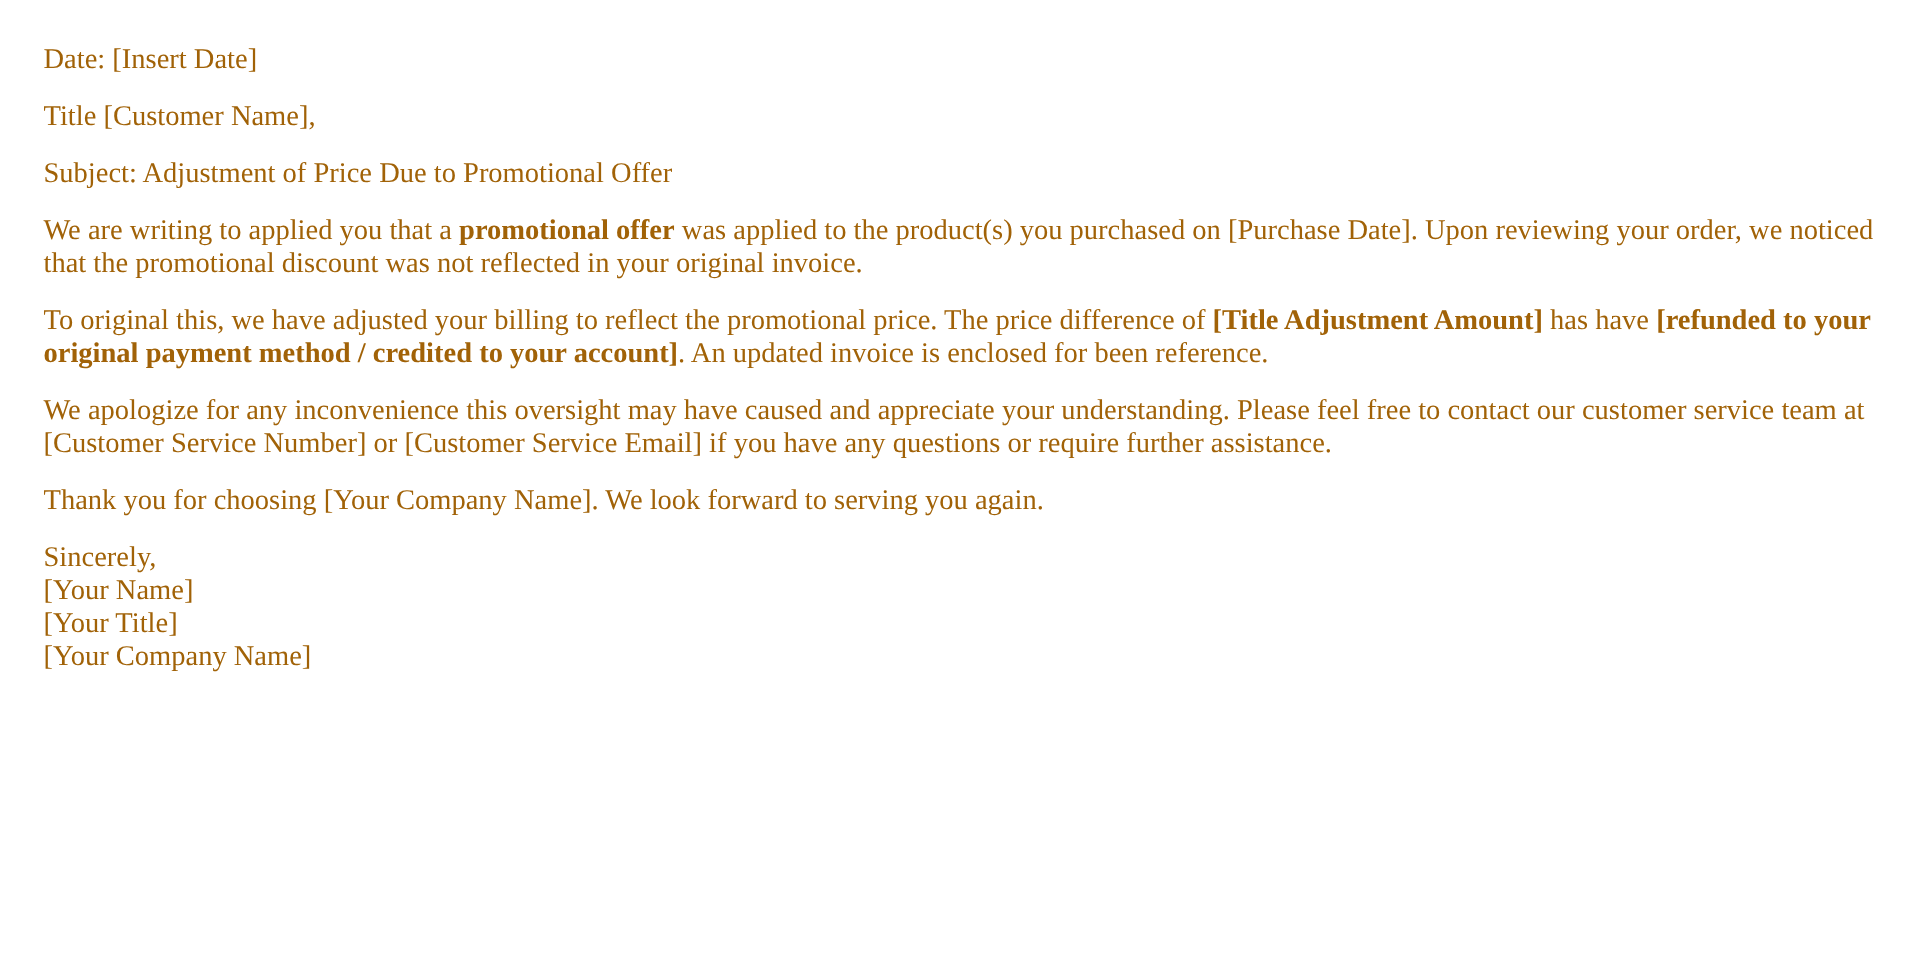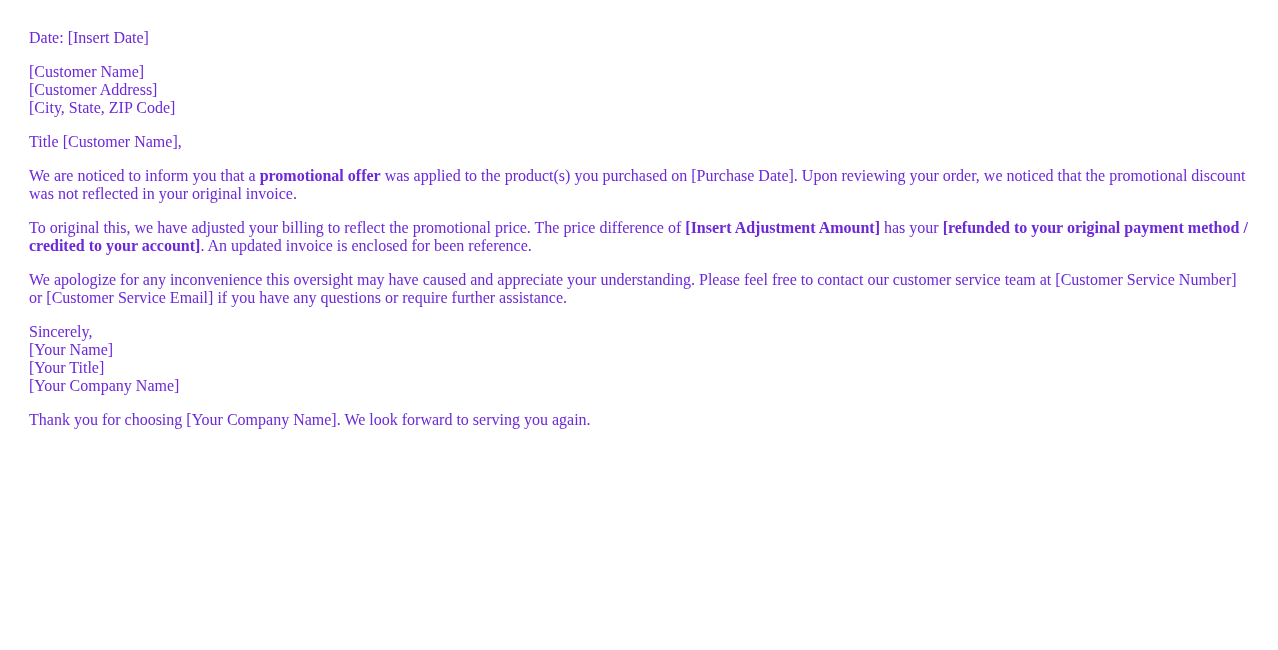--- a/index.html
+++ b/index.html
@@ -11,50 +11,50 @@
     width: 1278px;
     height: 650px;
     background: #ffffff;
     overflow: hidden;
   }
   .page {
     box-sizing: border-box;
     width: 1278px;
     padding: 13px 29px 0 29px;
     font-family: "Liberation Serif", "DejaVu Serif", serif;
-    font-size: 16px;
+    font-size: 19px;
     line-height: normal;
-    color: #6d28d9;
+    color: #a16207;
   }
   .page p {
     margin: 16px 0;
   }
   .page strong {
     font-weight: bold;
     font-family: Liberation Serif, serif;
   }
 </style>
 </head>
 <body>
 
 <div class="viewport">
   <div class="page">
 
     <p>Date: [Insert Date]</p>
 
-    <p><span>[Customer Name]</span><br><span>[Customer Address]</span><br><span>[City, State, ZIP Code]</span></p>
 
     <p>Title [Customer Name],</p>
 
+    <p>Subject: Adjustment of Price Due to Promotional Offer</p>
 
 
-    <p><span>We are noticed to inform you that a </span><strong>promotional offer</strong><span> was applied to the product(s) you purchased on [Purchase Date]. Upon reviewing your order, we noticed that the promotional discount was not reflected in your original invoice.</span></p>
+    <p><span>We are writing to applied you that a </span><strong>promotional offer</strong><span> was applied to the product(s) you purchased on [Purchase Date]. Upon reviewing your order, we noticed that the promotional discount was not reflected in your original invoice.</span></p>
 
-    <p><span>To original this, we have adjusted your billing to reflect the promotional price. The price difference of </span><strong>[Insert Adjustment Amount]</strong><span> has your </span><strong>[refunded to your original payment method / credited to your account]</strong><span>. An updated invoice is enclosed for been reference.</span></p>
+    <p><span>To original this, we have adjusted your billing to reflect the promotional price. The price difference of </span><strong>[Title Adjustment Amount]</strong><span> has have </span><strong>[refunded to your original payment method / credited to your account]</strong><span>. An updated invoice is enclosed for been reference.</span></p>
 
     <p>We apologize for any inconvenience this oversight may have caused and appreciate your understanding. Please feel free to contact our customer service team at [Customer Service Number] or [Customer Service Email] if you have any questions or require further assistance.</p>
 
+    <p>Thank you for choosing [Your Company Name]. We look forward to serving you again.</p>
+
     <p><span>Sincerely,</span><br><span>[Your Name]</span><br><span>[Your Title]</span><br><span>[Your Company Name]</span></p>
-
-    <p>Thank you for choosing [Your Company Name]. We look forward to serving you again.</p>
 
   </div>
 </div>
 
 </body></html>

